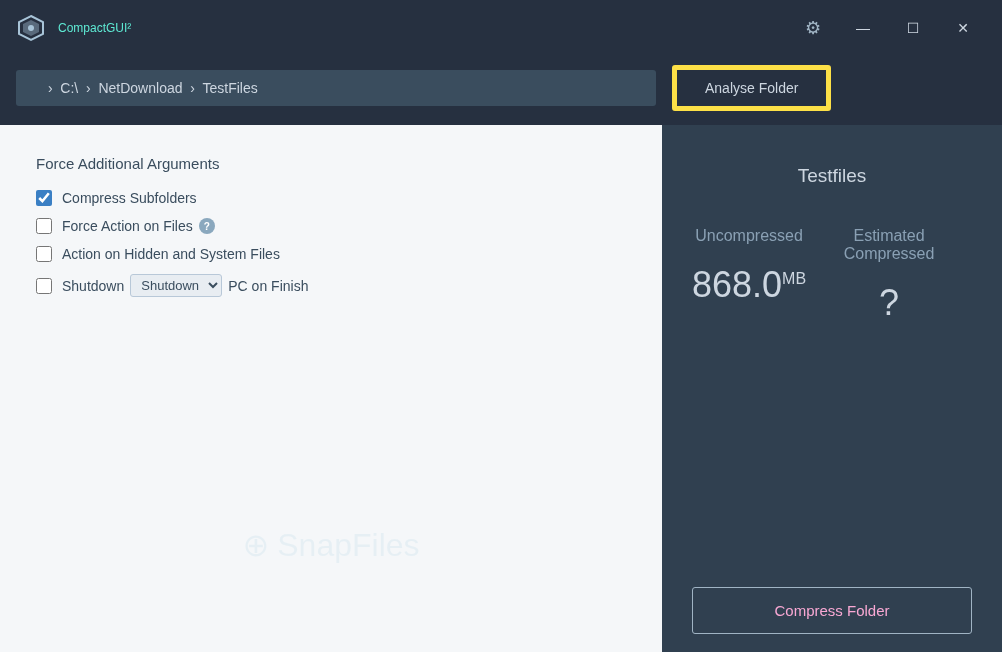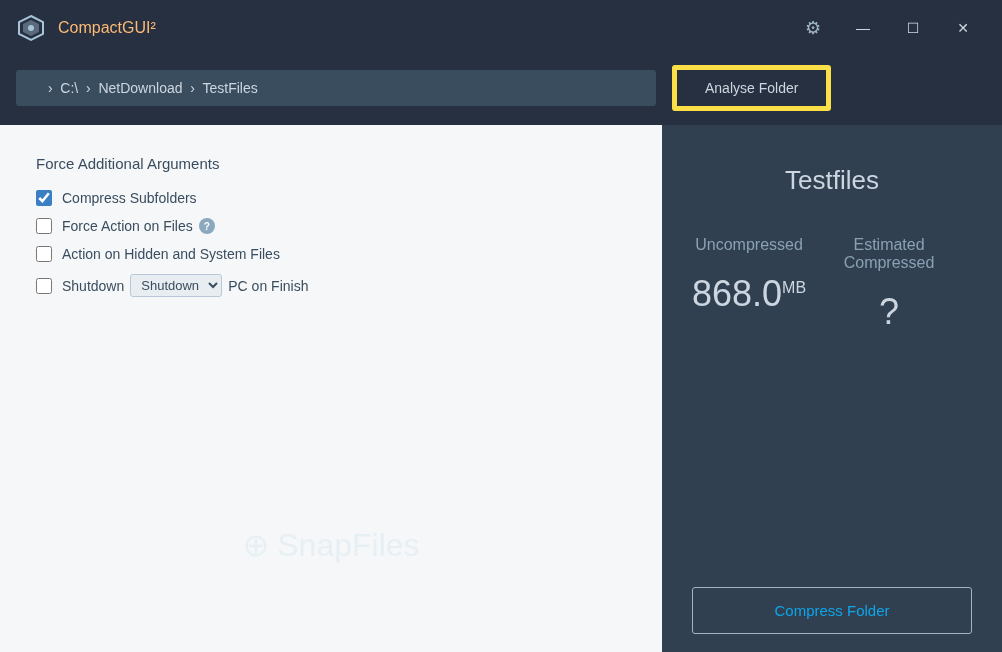--- a/index.html
+++ b/index.html
@@ -36,23 +36,23 @@
       justify-content: center;
     }
 
     .title-bar-logo svg {
       width: 28px;
       height: 28px;
       fill: #a8c4d8;
     }
 
     .title-bar-title {
-      font-size: 16px;
+      font-size: 12px;
       font-weight: 400;
-      color: #fdba74;
+      color: #5eead4;
       flex: 1;
     }
 
     .title-bar-controls {
       display: flex;
       align-items: center;
       gap: 4px;
     }
 
     .title-btn {
@@ -249,21 +249,21 @@
     .right-panel {
       width: 340px;
       background: #304050;
       display: flex;
       flex-direction: column;
       align-items: center;
       padding: 40px 30px 30px;
     }
 
     .folder-name {
-      font-size: 26px;
+      font-size: 19px;
       font-weight: 400;
       color: #cdd6e0;
       margin-bottom: 40px;
     }
 
     .stats-row {
       display: flex;
       width: 100%;
       justify-content: space-around;
       margin-bottom: 16px;
@@ -295,21 +295,21 @@
     }
 
     .spacer {
       flex: 1;
     }
 
     .compress-btn {
       width: 100%;
       background: transparent;
       border: 1px solid #a0b4c4;
-      color: #0ea5e9;
+      color: #f9a8d4;
       font-size: 15px;
       padding: 14px;
       border-radius: 3px;
       cursor: pointer;
       transition: background 0.1s;
     }
   </style>
 </head>
 <body>
 

